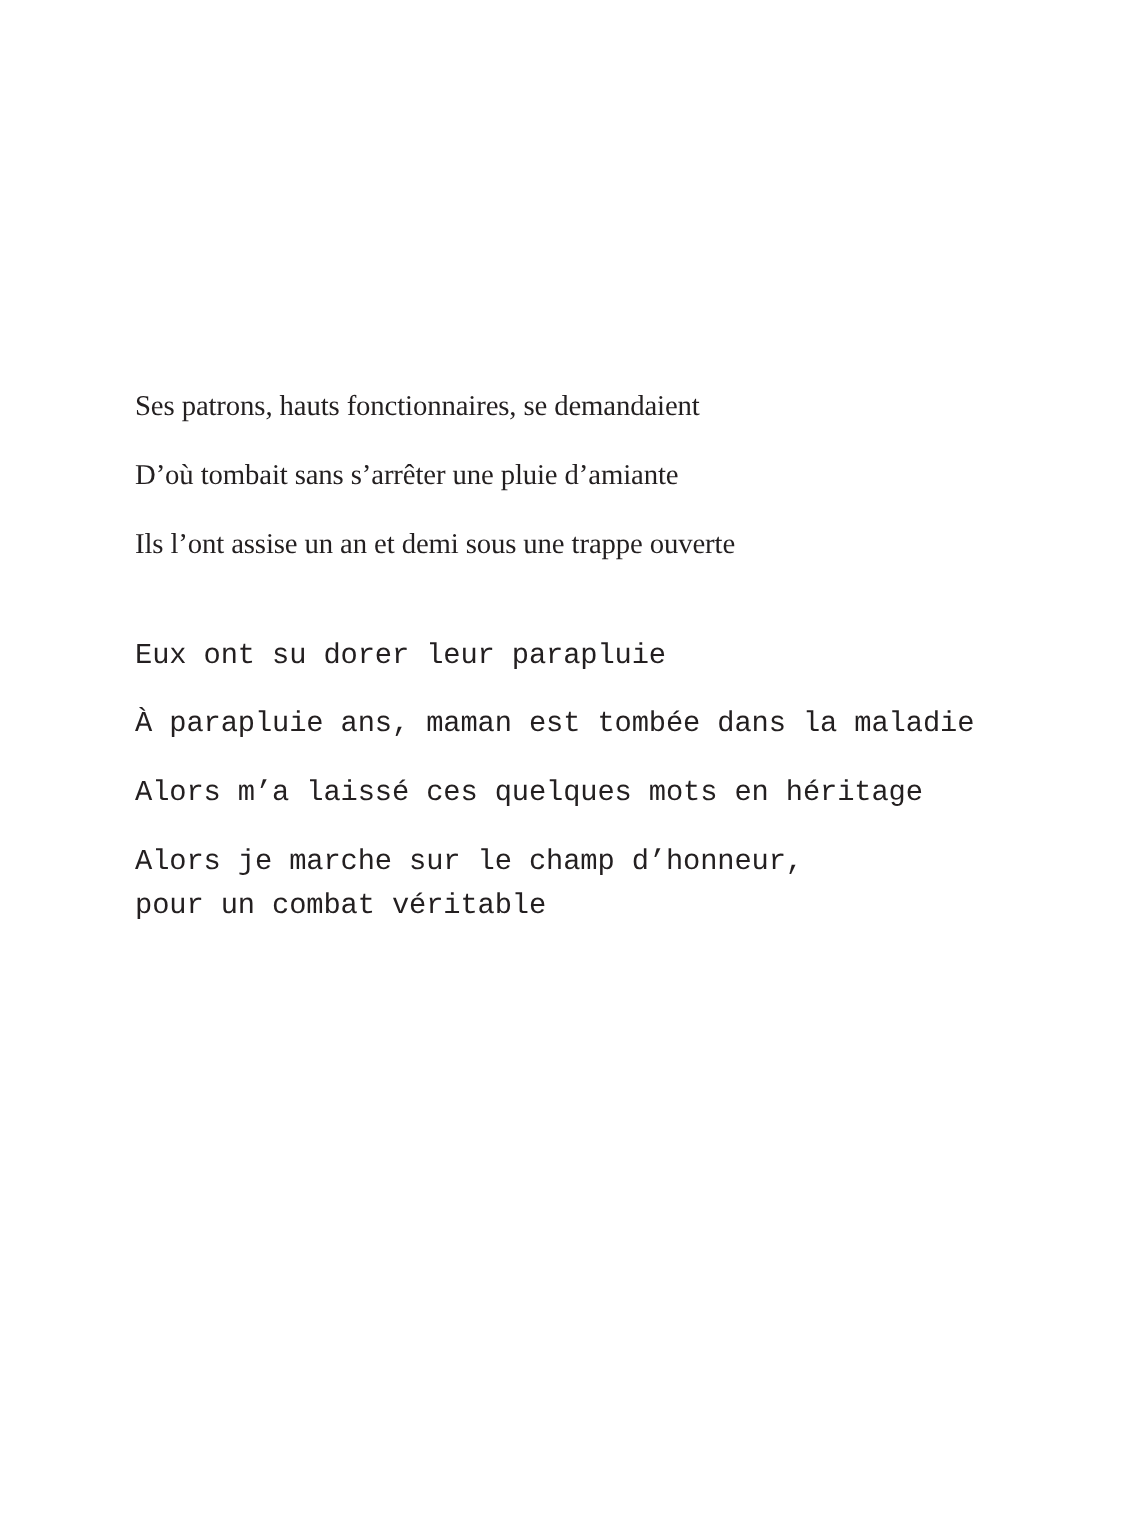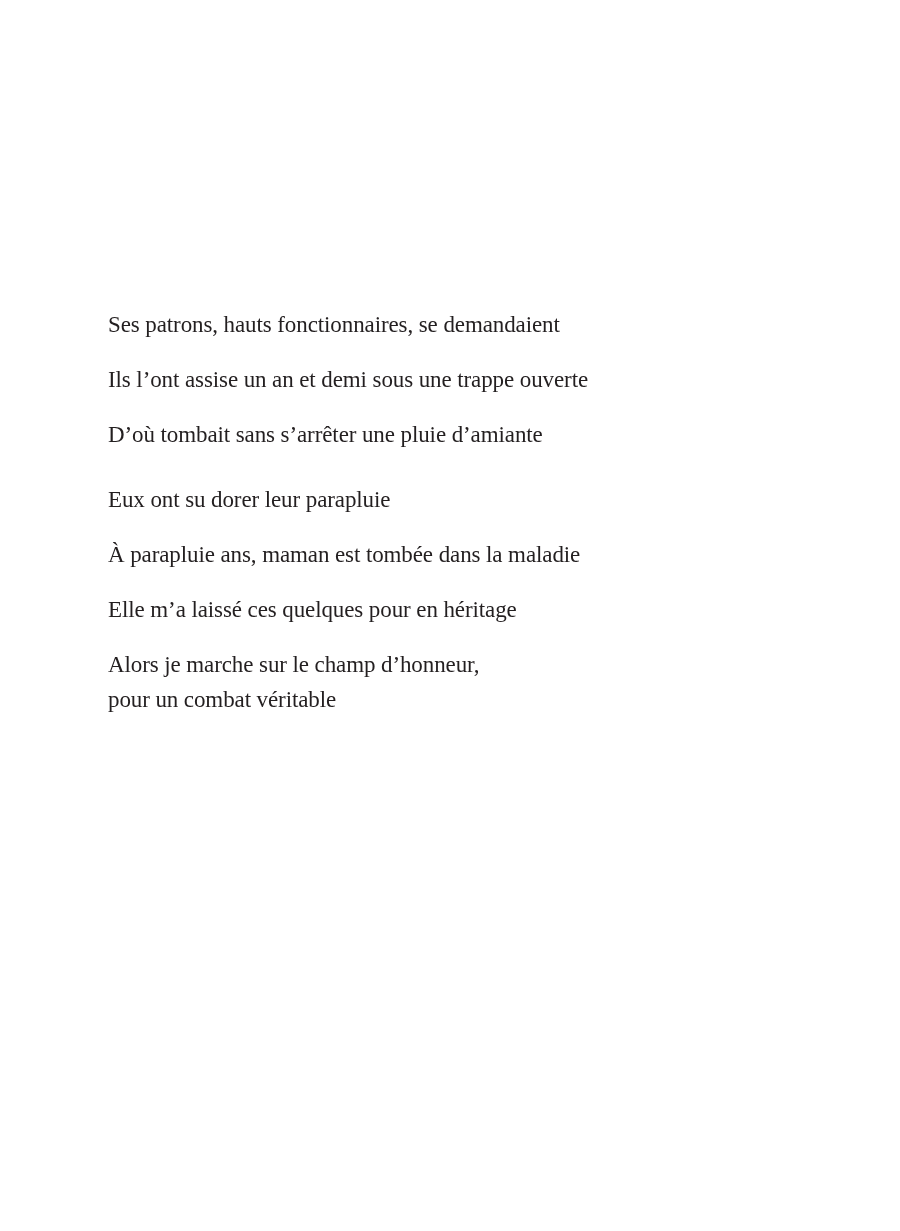--- a/index.html
+++ b/index.html
@@ -19,21 +19,22 @@
       position: absolute;
       left: 108px;
       top: 307px;
       width: 700px;
     }
     .stanza {
       margin: 0;
       padding: 0;
     }
     .stanza + .stanza {
-      margin-top: 30px;
+      margin-top: 55px;
+      font-family: Liberation Mono, monospace;
     }
     .verse {
       font-size: 23px;
       line-height: 35px;
       margin: 0 0 20px 0;
       letter-spacing: -0.1px;
       white-space: nowrap;
     }
     .verse .vl {
       display: block;
@@ -42,36 +43,36 @@
 </head>
 <body>
 
 <div class="page">
 
   <div class="stanza">
     <p class="verse">
       <span class="vl">Ses patrons, hauts fonctionnaires, se demandaient</span>
     </p>
     <p class="verse">
-      <span class="vl">Ils l’ont assise un an et demi sous une trappe ouverte</span>
+      <span class="vl">D’où tombait sans s’arrêter une pluie d’amiante</span>
     </p>
     <p class="verse">
-      <span class="vl">D’où tombait sans s’arrêter une pluie d’amiante</span>
+      <span class="vl">Ils l’ont assise un an et demi sous une trappe ouverte</span>
     </p>
   </div>
 
   <div class="stanza">
     <p class="verse">
       <span class="vl">Eux ont su dorer leur parapluie</span>
     </p>
     <p class="verse">
       <span class="vl">À parapluie ans, maman est tombée dans la maladie</span>
     </p>
     <p class="verse">
-      <span class="vl">Elle m’a laissé ces quelques pour en héritage</span>
+      <span class="vl">Alors m’a laissé ces quelques mots en héritage</span>
     </p>
     <p class="verse">
       <span class="vl">Alors je marche sur le champ d’honneur,</span>
       <span class="vl">pour un combat véritable</span>
     </p>
   </div>
 
 </div>
 
 </body></html>

